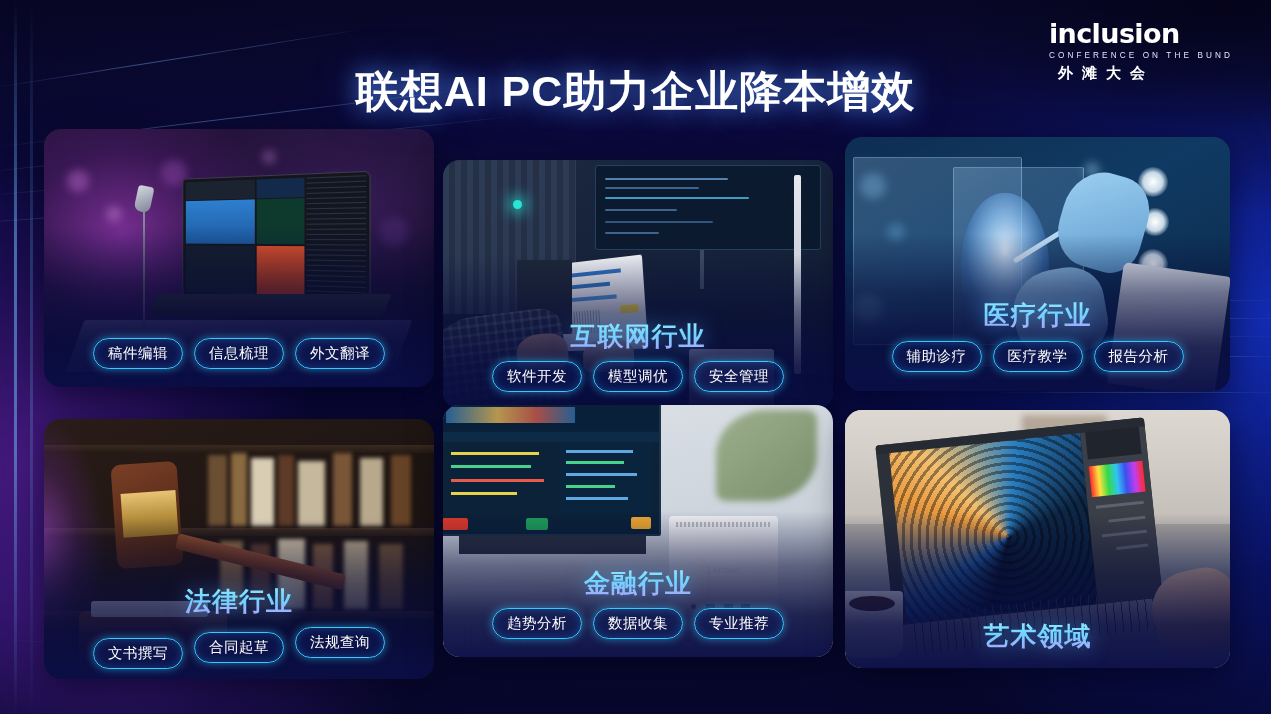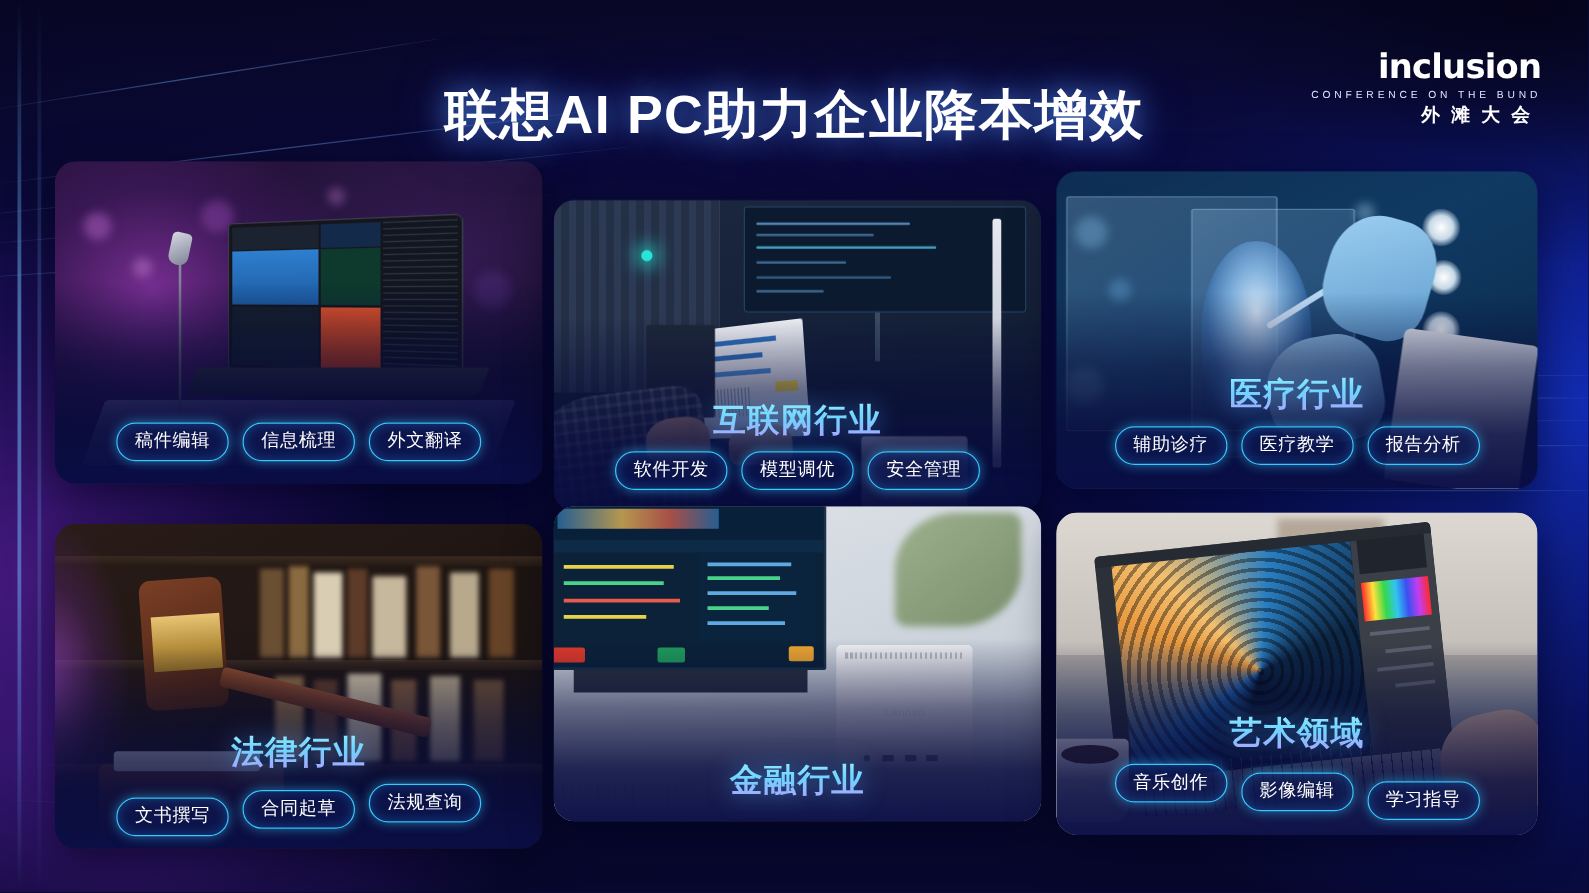--- a/index.html
+++ b/index.html
@@ -28,21 +28,21 @@
 
   .streaks{position:absolute;inset:0;}
   .streak{position:absolute;height:1px;border-radius:50%;
     background:linear-gradient(90deg, rgba(90,150,255,0) 0%, rgba(120,180,255,.42) 45%, rgba(150,200,255,.1) 100%);}
   .streak.r{background:linear-gradient(90deg, rgba(120,180,255,.05) 0%, rgba(130,190,255,.38) 55%, rgba(90,150,255,0) 100%);}
 
   .vbeam{position:absolute;top:0;bottom:0;width:3px;
     background:linear-gradient(180deg, rgba(80,160,255,0) 0%, rgba(110,190,255,.55) 35%, rgba(110,190,255,.5) 65%, rgba(80,160,255,0) 100%);}
 
   
-  .logo{position:absolute;right:38px;top:40px;text-align:right;z-index:40;}
+  .logo{position:absolute;right:38px;top:20px;text-align:left;z-index:40;}
   .logo-word{font-size:27px;font-weight:bold;color:#fff;letter-spacing:-.6px;line-height:1;
     font-family:"DejaVu Sans","Liberation Sans",sans-serif;}
   .logo-sub{font-size:8.2px;color:#dfe6ff;letter-spacing:3.1px;margin-top:5px;line-height:1;}
   .logo-cn{font-size:15px;color:#fff;letter-spacing:9px;margin-top:5px;line-height:1;font-weight:bold;
     text-indent:9px;}
 
   
   .title{position:absolute;top:63px;left:0;width:100%;text-align:center;z-index:30;
     font-size:43px;font-weight:bold;color:#ffffff;letter-spacing:1px;
     text-shadow:0 0 22px rgba(90,150,255,.75), 0 0 46px rgba(60,110,255,.45);}
@@ -368,20 +368,25 @@
       </div>
       <div class="kbd5" style="left:0;bottom:2%;width:30%;height:10%;
         background-image:repeating-linear-gradient(90deg,#b5b9c0 0 1px,transparent 1px 7px);"></div>
       <div style="position:absolute;left:36%;bottom:2%;width:13%;height:9%;background:linear-gradient(170deg,#dfe2e7,#b7bbc3);border-radius:50% 50% 40% 40%;"></div>
       <div class="kbd5" style="right:0;bottom:4%;width:22%;height:9%;
         background-image:repeating-linear-gradient(90deg,#b5b9c0 0 1px,transparent 1px 7px);"></div>
       <div class="shade" style="height:58%;"></div>
     </div>
     <div class="card-body" style="padding-bottom:18px;margin-top:20px;">
       <div class="card-title">金融行业</div>
+      <div class="tags" style="margin-top:10px;">
+        <span class="tag">趋势分析</span>
+        <span class="tag">数据收集</span>
+        <span class="tag">专业推荐</span>
+      </div>
     </div>
   </div>
 
   <div class="card c6">
     <div class="photo p6">
       <div style="position:absolute;left:0;top:0;width:100%;height:44%;background:linear-gradient(180deg,#ddd8d2,#c3beb8);"></div>
       <div style="position:absolute;left:46%;top:2%;width:22%;height:26%;background:#8e7a63;opacity:.5;filter:blur(3px);"></div>
       <div style="position:absolute;left:0;top:44%;width:100%;height:26%;background:linear-gradient(180deg,#a9a49f,#8d99a8);"></div>
       <div class="lap6" style="left:10%;top:8%;width:70%;height:70%;">
         <div style="position:absolute;left:0;top:0;width:76%;height:100%;overflow:hidden;">
@@ -400,21 +405,16 @@
       </div>
       <div class="kbd6" style="left:18%;top:74%;width:64%;height:16%;transform:rotate(-6deg);
         background-image:repeating-linear-gradient(90deg,#39424f 0 1px,transparent 1px 8px);"></div>
       <div class="hand6" style="right:-2%;top:62%;width:22%;height:32%;transform:rotate(-12deg);"></div>
       <div class="cup" style="left:-1%;top:70%;width:16%;height:26%;"></div>
       <div style="position:absolute;left:1%;top:72%;width:12%;height:6%;background:#4b2f1f;border-radius:50%;"></div>
       <div class="shade" style="height:60%;"></div>
     </div>
     <div class="card-body" style="padding-bottom:17px;">
       <div class="card-title">艺术领域</div>
-      <div class="tags" style="margin-top:10px;">
-        <span class="tag" style="margin-bottom:9px;">音乐创作</span>
-        <span class="tag" style="margin-bottom:2px;">影像编辑</span>
-        <span class="tag" style="margin-bottom:-5px;">学习指导</span>
-      </div>
     </div>
   </div>
 
 </div>
 
 </body></html>

